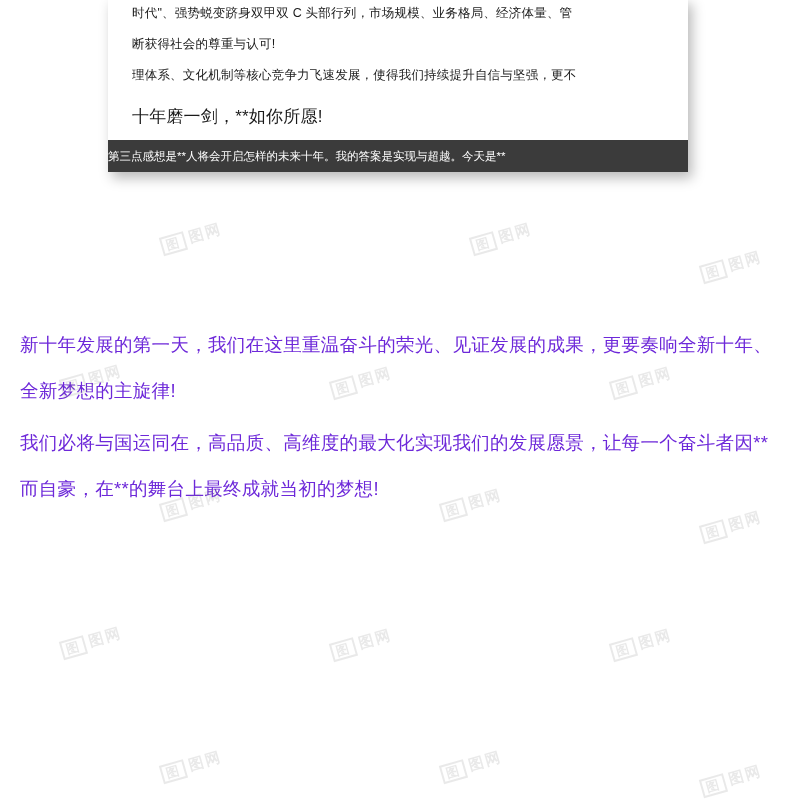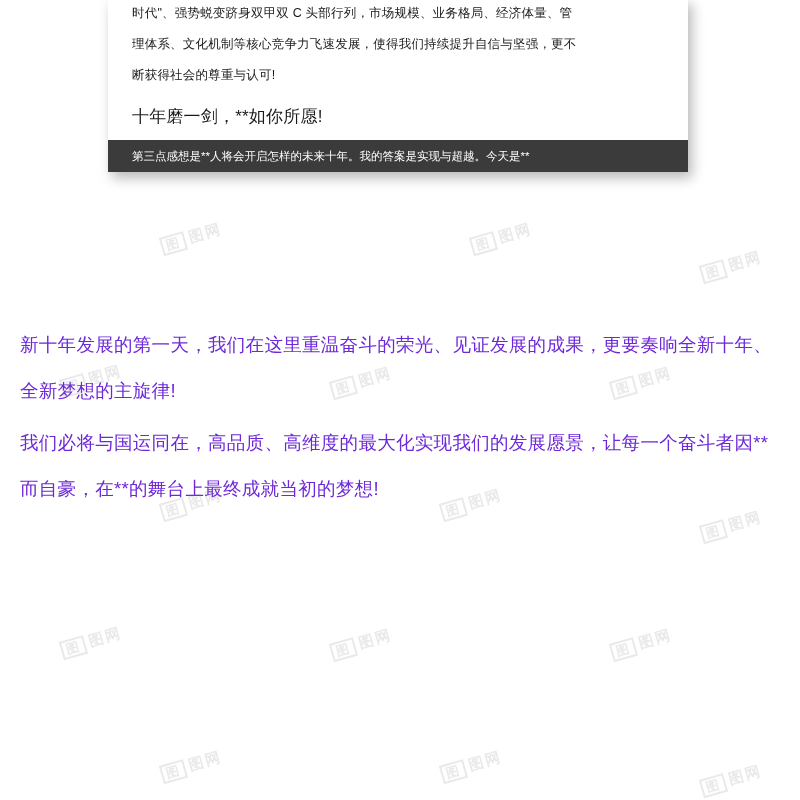--- a/index.html
+++ b/index.html
@@ -48,21 +48,20 @@
     left: 0;
     right: 0;
     bottom: 0;
     height: 32px;
     background: #3b3b3b;
   }
   .doc-card-footer .footer-text {
     color: #ffffff;
     font-size: 11.5px;
     line-height: 32px;
-    padding-left: 24px;
     white-space: nowrap;
   }
 
   
   .body-text {
     position: absolute;
     left: 20px;
     top: 322px;
     width: 762px;
   }
@@ -94,22 +93,22 @@
     font-size: 13px;
     line-height: 15px;
     vertical-align: middle;
   }
 </style>
 </head>
 <body>
 
 <div class="doc-card">
   <div class="line">时代"、强势蜕变跻身双甲双 C 头部行列，市场规模、业务格局、经济体量、管</div>
+  <div class="line">断获得社会的尊重与认可!</div>
   <div class="line">理体系、文化机制等核心竞争力飞速发展，使得我们持续提升自信与坚强，更不</div>
-  <div class="line">断获得社会的尊重与认可!</div>
   <div class="spacer"></div>
   <div class="line small">十年磨一剑，**如你所愿!</div>
   <div class="doc-card-footer">
     <div class="footer-text">第三点感想是**人将会开启怎样的未来十年。我的答案是实现与超越。今天是**</div>
   </div>
 </div>
 
 <div class="body-text">
   <p>新十年发展的第一天，我们在这里重温奋斗的荣光、见证发展的成果，更要奏响全新十年、全新梦想的主旋律!</p>
   <p>我们必将与国运同在，高品质、高维度的最大化实现我们的发展愿景，让每一个奋斗者因**而自豪，在**的舞台上最终成就当初的梦想!</p>

